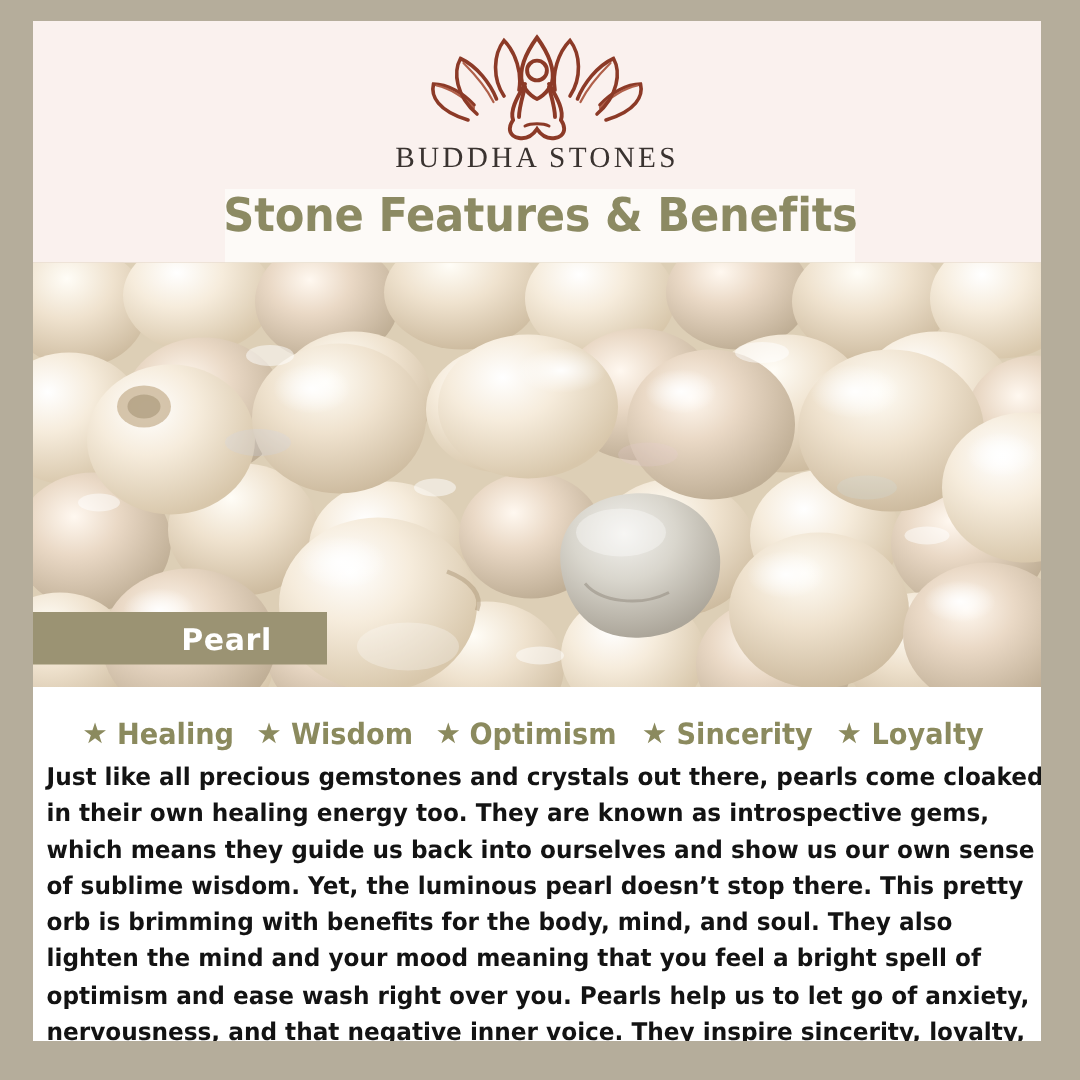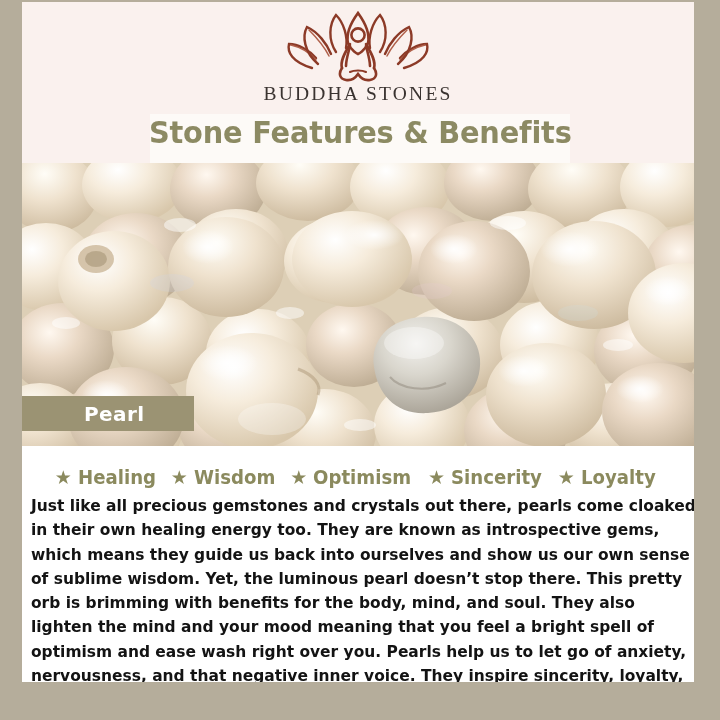--- a/index.html
+++ b/index.html
@@ -23,21 +23,21 @@
   }
   .band-top    { left: 0; top: 0; width: 720px; height: 14px; }
   .band-right  { right: 0; top: 0; width: 26px; height: 720px; }
   .band-left   { left: 0; top: 0; width: 22px; height: 720px; }
   .band-bottom { left: 0; bottom: 0; width: 720px; height: 26px; }
 
   
   .card {
     position: absolute;
     left: 22px;
-    top: 2px;
+    top: 14px;
     width: 672px;
     height: 680px;
     background: #faf1ee;
     overflow: hidden;
   }
 
   
   .logo-area {
     position: absolute;
     left: 0;
@@ -96,25 +96,26 @@
     overflow: hidden;
     background: #ded2bd;
   }
   .photo svg { display: block; width: 100%; height: 100%; }
 
   
   .name-chip {
     position: absolute;
     left: 0;
     top: 394px;
-    width: 172px;
+    width: 196px;
     height: 35px;
     background: #9b9373;
     display: flex;
     align-items: center;
+    justify-content: center;
   }
   .name-chip span {
     margin-left: 62px;
     color: #ffffff;
     font-family: "DejaVu Sans", sans-serif;
     font-weight: bold;
     font-size: 20px;
     letter-spacing: 0.4px;
   }
 

